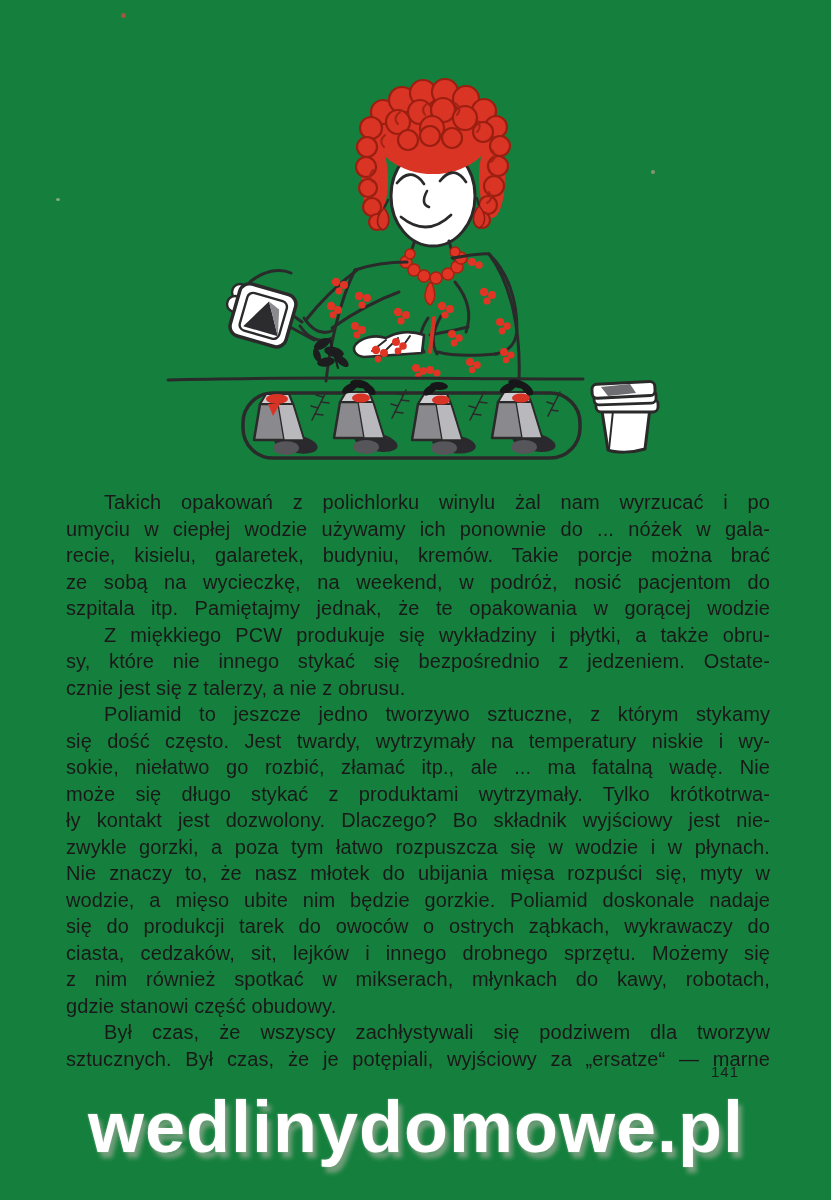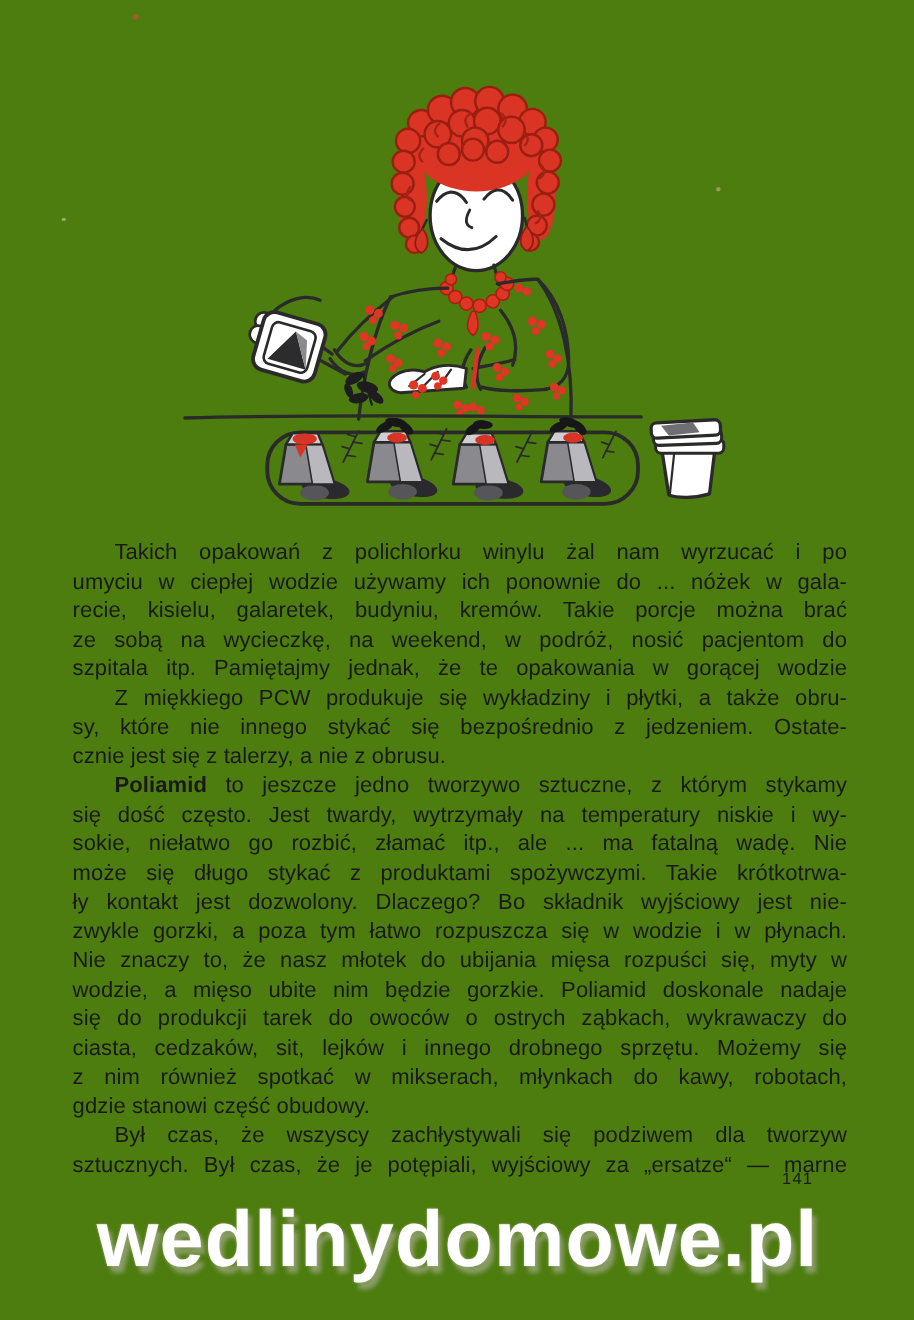--- a/index.html
+++ b/index.html
@@ -5,21 +5,21 @@
   html,body{margin:0;padding:0;}
   body{
     background:#e8e6e1;
     font-family:"Liberation Sans", sans-serif;
   }
   .page{
     position:relative;
     width:831px;
     height:1200px;
     margin:0 auto;
-    background:#4d7c0f;
+    background:#15803d;
     overflow:hidden;
     color:#1b1b1b;
   }
   .illustration{
     position:absolute;
     left:0; top:0;
     width:831px; height:500px;
   }
   .body-text{
     position:absolute;
@@ -35,21 +35,21 @@
     text-align:justify;
     text-align-last:justify;
     white-space:nowrap; 
   }
   .body-text .line.no-justify{
     text-align-last:left;
   }
   .body-text .line.indent{
     text-indent:38px;
   }
-  .body-text b{font-weight:bold;}
+  .body-text b{font-weight:normal;}
   .page-number{
     position:absolute;
     left:711px;
     top:1063px;
     font-size:15px;
     color:#1c1c1c;
     letter-spacing:1px;
   }
   .watermark{
     position:absolute;
@@ -400,21 +400,21 @@
       <div class="line">umyciu w ciepłej wodzie używamy ich ponownie do ... nóżek w gala-</div>
       <div class="line">recie, kisielu, galaretek, budyniu, kremów. Takie porcje można brać</div>
       <div class="line">ze sobą na wycieczkę, na weekend, w podróż, nosić pacjentom do</div>
       <div class="line">szpitala itp. Pamiętajmy jednak, że te opakowania w gorącej wodzie</div>
       <div class="line indent">Z miękkiego PCW produkuje się wykładziny i płytki, a także obru-</div>
       <div class="line">sy, które nie innego stykać się bezpośrednio z jedzeniem. Ostate-</div>
       <div class="line no-justify">cznie jest się z talerzy, a nie z obrusu.</div>
       <div class="line indent"><b>Poliamid</b> to jeszcze jedno tworzywo sztuczne, z którym stykamy</div>
       <div class="line">się dość często. Jest twardy, wytrzymały na temperatury niskie i wy-</div>
       <div class="line">sokie, niełatwo go rozbić, złamać itp., ale ... ma fatalną wadę. Nie</div>
-      <div class="line">może się długo stykać z produktami spożywczymi. Takie krótkotrwa-</div>
+      <div class="line">może się długo stykać z produktami wytrzymały. Tylko krótkotrwa-</div>
       <div class="line">ły kontakt jest dozwolony. Dlaczego? Bo składnik wyjściowy jest nie-</div>
       <div class="line">zwykle gorzki, a poza tym łatwo rozpuszcza się w wodzie i w płynach.</div>
       <div class="line">Nie znaczy to, że nasz młotek do ubijania mięsa rozpuści się, myty w</div>
       <div class="line">wodzie, a mięso ubite nim będzie gorzkie. Poliamid doskonale nadaje</div>
       <div class="line">się do produkcji tarek do owoców o ostrych ząbkach, wykrawaczy do</div>
       <div class="line">ciasta, cedzaków, sit, lejków i innego drobnego sprzętu. Możemy się</div>
       <div class="line">z nim również spotkać w mikserach, młynkach do kawy, robotach,</div>
       <div class="line no-justify">gdzie stanowi część obudowy.</div>
       <div class="line indent">Był czas, że wszyscy zachłystywali się podziwem dla tworzyw</div>
       <div class="line">sztucznych. Był czas, że je potępiali, wyjściowy za „ersatze“ — marne</div>

